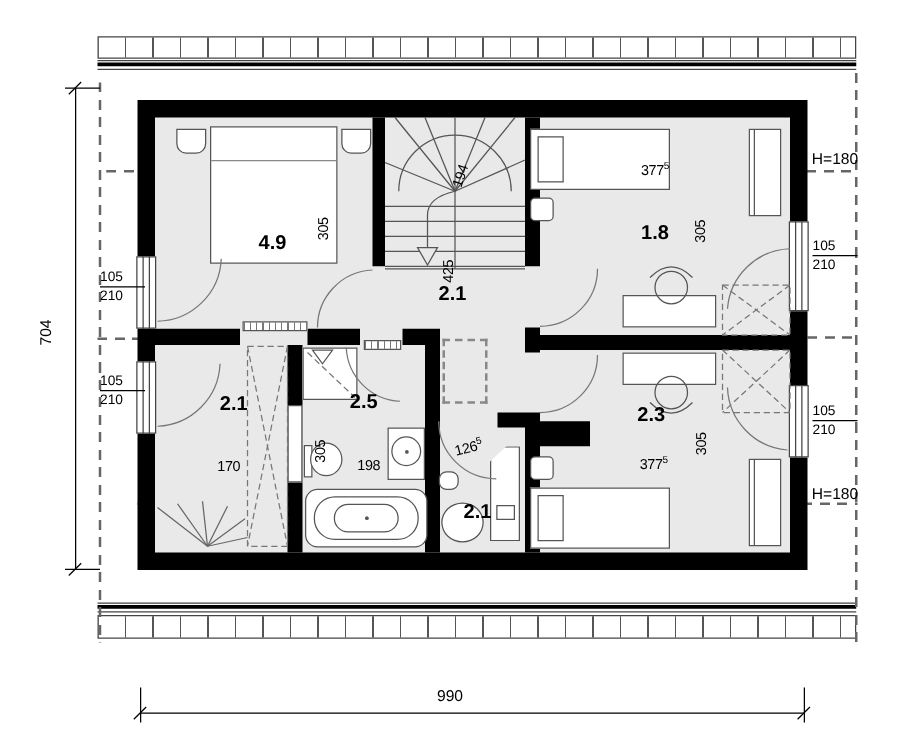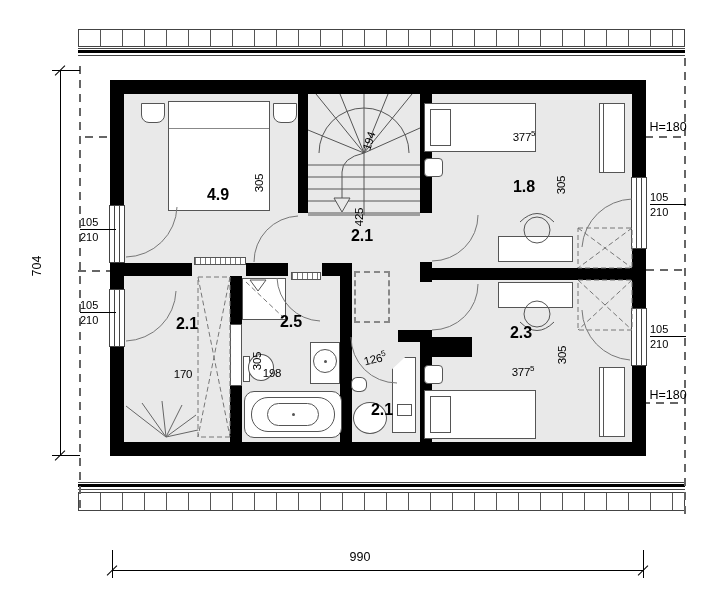--- a/index.html
+++ b/index.html
@@ -189,21 +189,21 @@
   <div class="t rm" style="left:291px;top:322px">2.5</div>
   <div class="t rm" style="left:218px;top:195px">4.9</div>
   <div class="t rm" style="left:187px;top:324px">2.1</div>
 
   <div class="t dim v" style="left:359px;top:217px">425</div>
   <div class="t dim" style="left:524px;top:137px"><span>377</span><sup>5</sup></div>
   <div class="t dim v" style="left:561px;top:185px">305</div>
   <div class="t dim" style="left:523px;top:372px"><span>377</span><sup>5</sup></div>
   <div class="t dim v" style="left:562px;top:355px">305</div>
   <div class="t dim" style="left:375px;top:359px;transform:translate(-50%,-50%) rotate(-14deg)"><span>126</span><sup>5</sup></div>
-  <div class="t dim" style="left:272px;top:373px">198</div>
+  <div class="t dim" style="left:295px;top:373px">198</div>
   <div class="t dim v" style="left:257px;top:361px">305</div>
   <div class="t dim v" style="left:259px;top:183px">305</div>
   <div class="t dim" style="left:183px;top:374px">170</div>
   <div class="t dim" style="left:369px;top:141px;transform:translate(-50%,-50%) rotate(-72deg)">194</div>
 
   <div class="wl" style="left:80px;top:215px">
     <span class="wtop">105</span>
       <span class="wbot">210</span>
     </div>
   <div class="wl" style="left:80px;top:298px">

